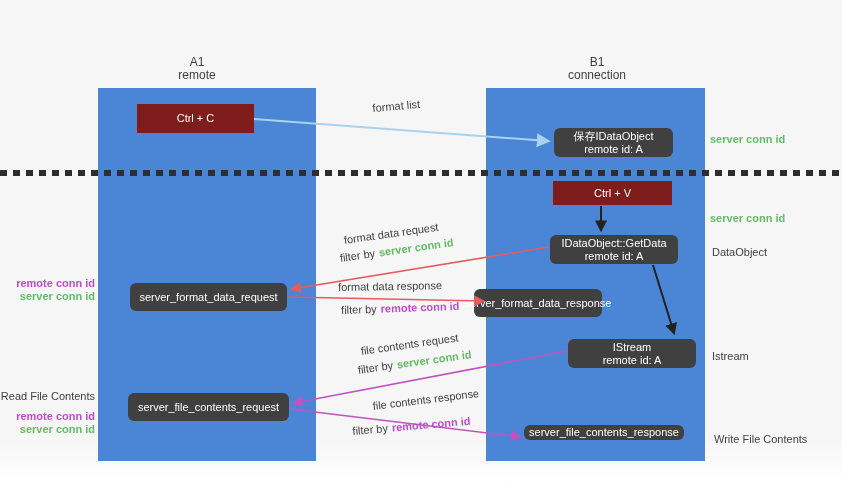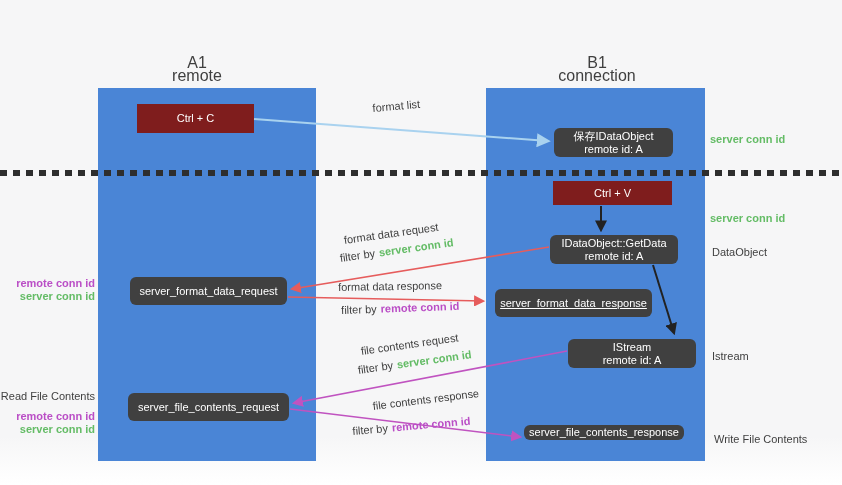--- a/index.html
+++ b/index.html
@@ -8,21 +8,21 @@
     background:linear-gradient(180deg,#f6f6f7 0%,#f6f6f7 90%,#ffffff 100%);
     font-family:"Liberation Sans", sans-serif;
     color:#3d3d3d;
   }
   .abs{position:absolute;}
   .title{
     left:331px;top:6px;width:200px;text-align:center;
     font-size:17px;line-height:22px;color:#3a3a3a;z-index:5;
   }
   .col-header{
-    top:56px;width:120px;text-align:center;font-size:16px;line-height:13px;
+    top:56px;width:120px;text-align:center;font-size:12px;line-height:13px;
     color:#3f3f3f;z-index:5;
   }
   .lifeline{
     top:88px;height:373px;background:#4a85d6;z-index:1;
   }
   .dotted{
     left:0;top:170px;width:842px;height:6px;z-index:2;
     background:repeating-linear-gradient(to right,#2e2e2e 0 7px,transparent 7px 13px);
   }
   .node{
@@ -71,24 +71,24 @@
   <span>保存IDataObject</span>
   <span>remote id: A</span>
 </div>
 <div class="abs node green" style="left:553px;top:181px;width:119px;height:24px;">
   <span>Ctrl + V</span>
 </div>
 <div class="abs node orange" style="left:550px;top:235px;width:128px;height:29px;">
   <span>IDataObject::GetData</span>
   <span>remote id: A</span>
 </div>
-<div class="abs node orange" style="left:130px;top:277px;width:157px;height:28px;">
+<div class="abs node orange" style="left:130px;top:283px;width:157px;height:28px;">
   <span>server_format_data_request</span>
 </div>
-<div class="abs node orange" style="left:495px;top:289px;width:157px;height:28px;text-decoration:underline;">
+<div class="abs node orange" style="left:474px;top:289px;width:128px;height:28px;">
   <span>server_format_data_response</span>
 </div>
 <div class="abs node orange" style="left:568px;top:339px;width:128px;height:29px;">
   <span>IStream</span>
   <span>remote id: A</span>
 </div>
 <div class="abs node orange" style="left:128px;top:393px;width:161px;height:28px;">
   <span>server_file_contents_request</span>
 </div>
 <div class="abs node orange" style="left:524px;top:425px;width:160px;height:15px;">

